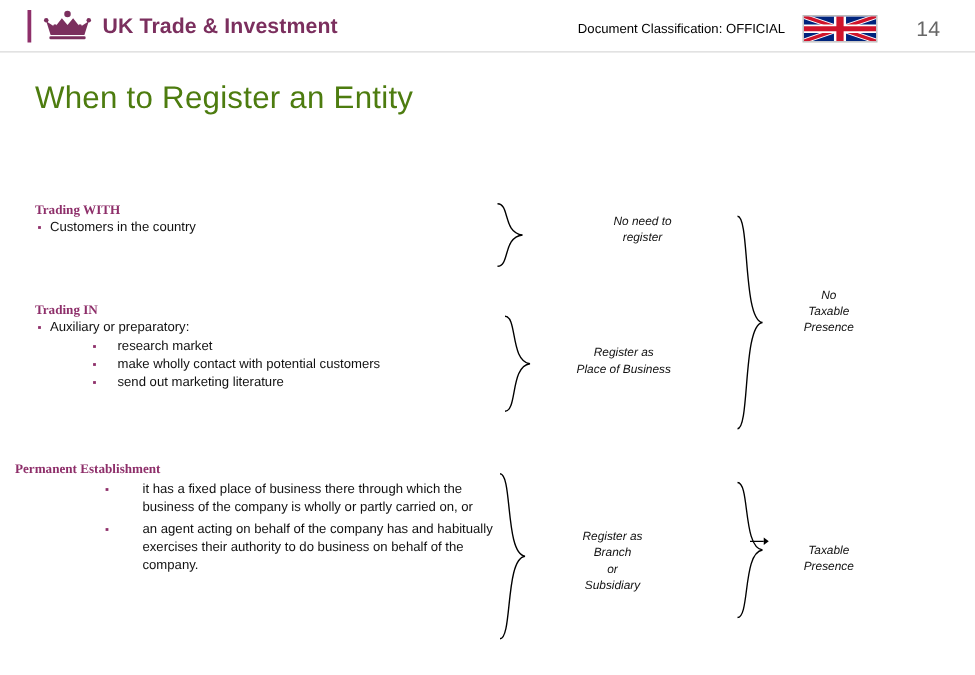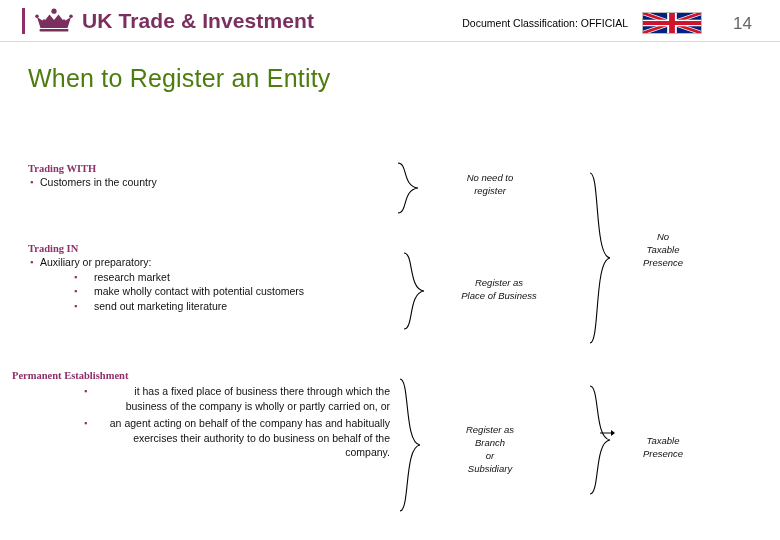--- a/index.html
+++ b/index.html
@@ -35,21 +35,21 @@
     margin-right: 9px;
   }
   #logo-crown {
     width: 40px;
     height: 26px;
     margin-right: 8px;
     position: relative;
   }
   #logo-crown svg { display:block; }
   #logo-text {
-    font-size: 21px;
+    font-size: 17px;
     font-weight: bold;
     color: #7b2f5e;
     letter-spacing: 0.1px;
     white-space: nowrap;
   }
   #classification {
     position: absolute;
     right: 152px;
     top: 17px;
     font-size: 10.5px;
@@ -111,41 +111,41 @@
     font-size: 9px;
     line-height: 14.5px;
     width: 10px;
     flex: 0 0 10px;
   }
   .li-l1 { margin-left: 2px; }
   .li-l1 .li-text { }
   .li-l2 { margin-left: 46px; }
   .li-l2 .li-text { margin-left: 10px; }
   .li-l3 { margin-left: 72px; }
-  .li-l3 .li-text { margin-left: 10px; width: 286px; text-align: right; }
+  .li-l3 .li-text { margin-left: 20px; width: 286px; }
 
   #blk-with  { left: 28px; top: 163px; }
   #blk-in    { left: 28px; top: 243px; }
   #blk-pe    { left: 12px; top: 370px; }
 
   
   .brace {
     position: absolute;
   }
   .lbl {
     position: absolute;
     font-size: 9.5px;
     font-style: italic;
     color: #111;
     text-align: center;
     line-height: 13px;
   }
 
   #brace1 { left: 396px; top: 162px; }
-  #lbl-no-need { left: 440px; top: 171px; width: 100px; }
+  #lbl-no-need { left: 464px; top: 171px; width: 100px; }
 
   #brace2 { left: 402px; top: 252px; }
   #lbl-rob { left: 440px; top: 276px; width: 118px; }
 
   #brace3 { left: 398px; top: 378px; }
   #lbl-branch { left: 440px; top: 423px; width: 100px; }
 
   #brace4 { left: 588px; top: 172px; }
   #lbl-no-tax { left: 620px; top: 230px; width: 86px; }
 

